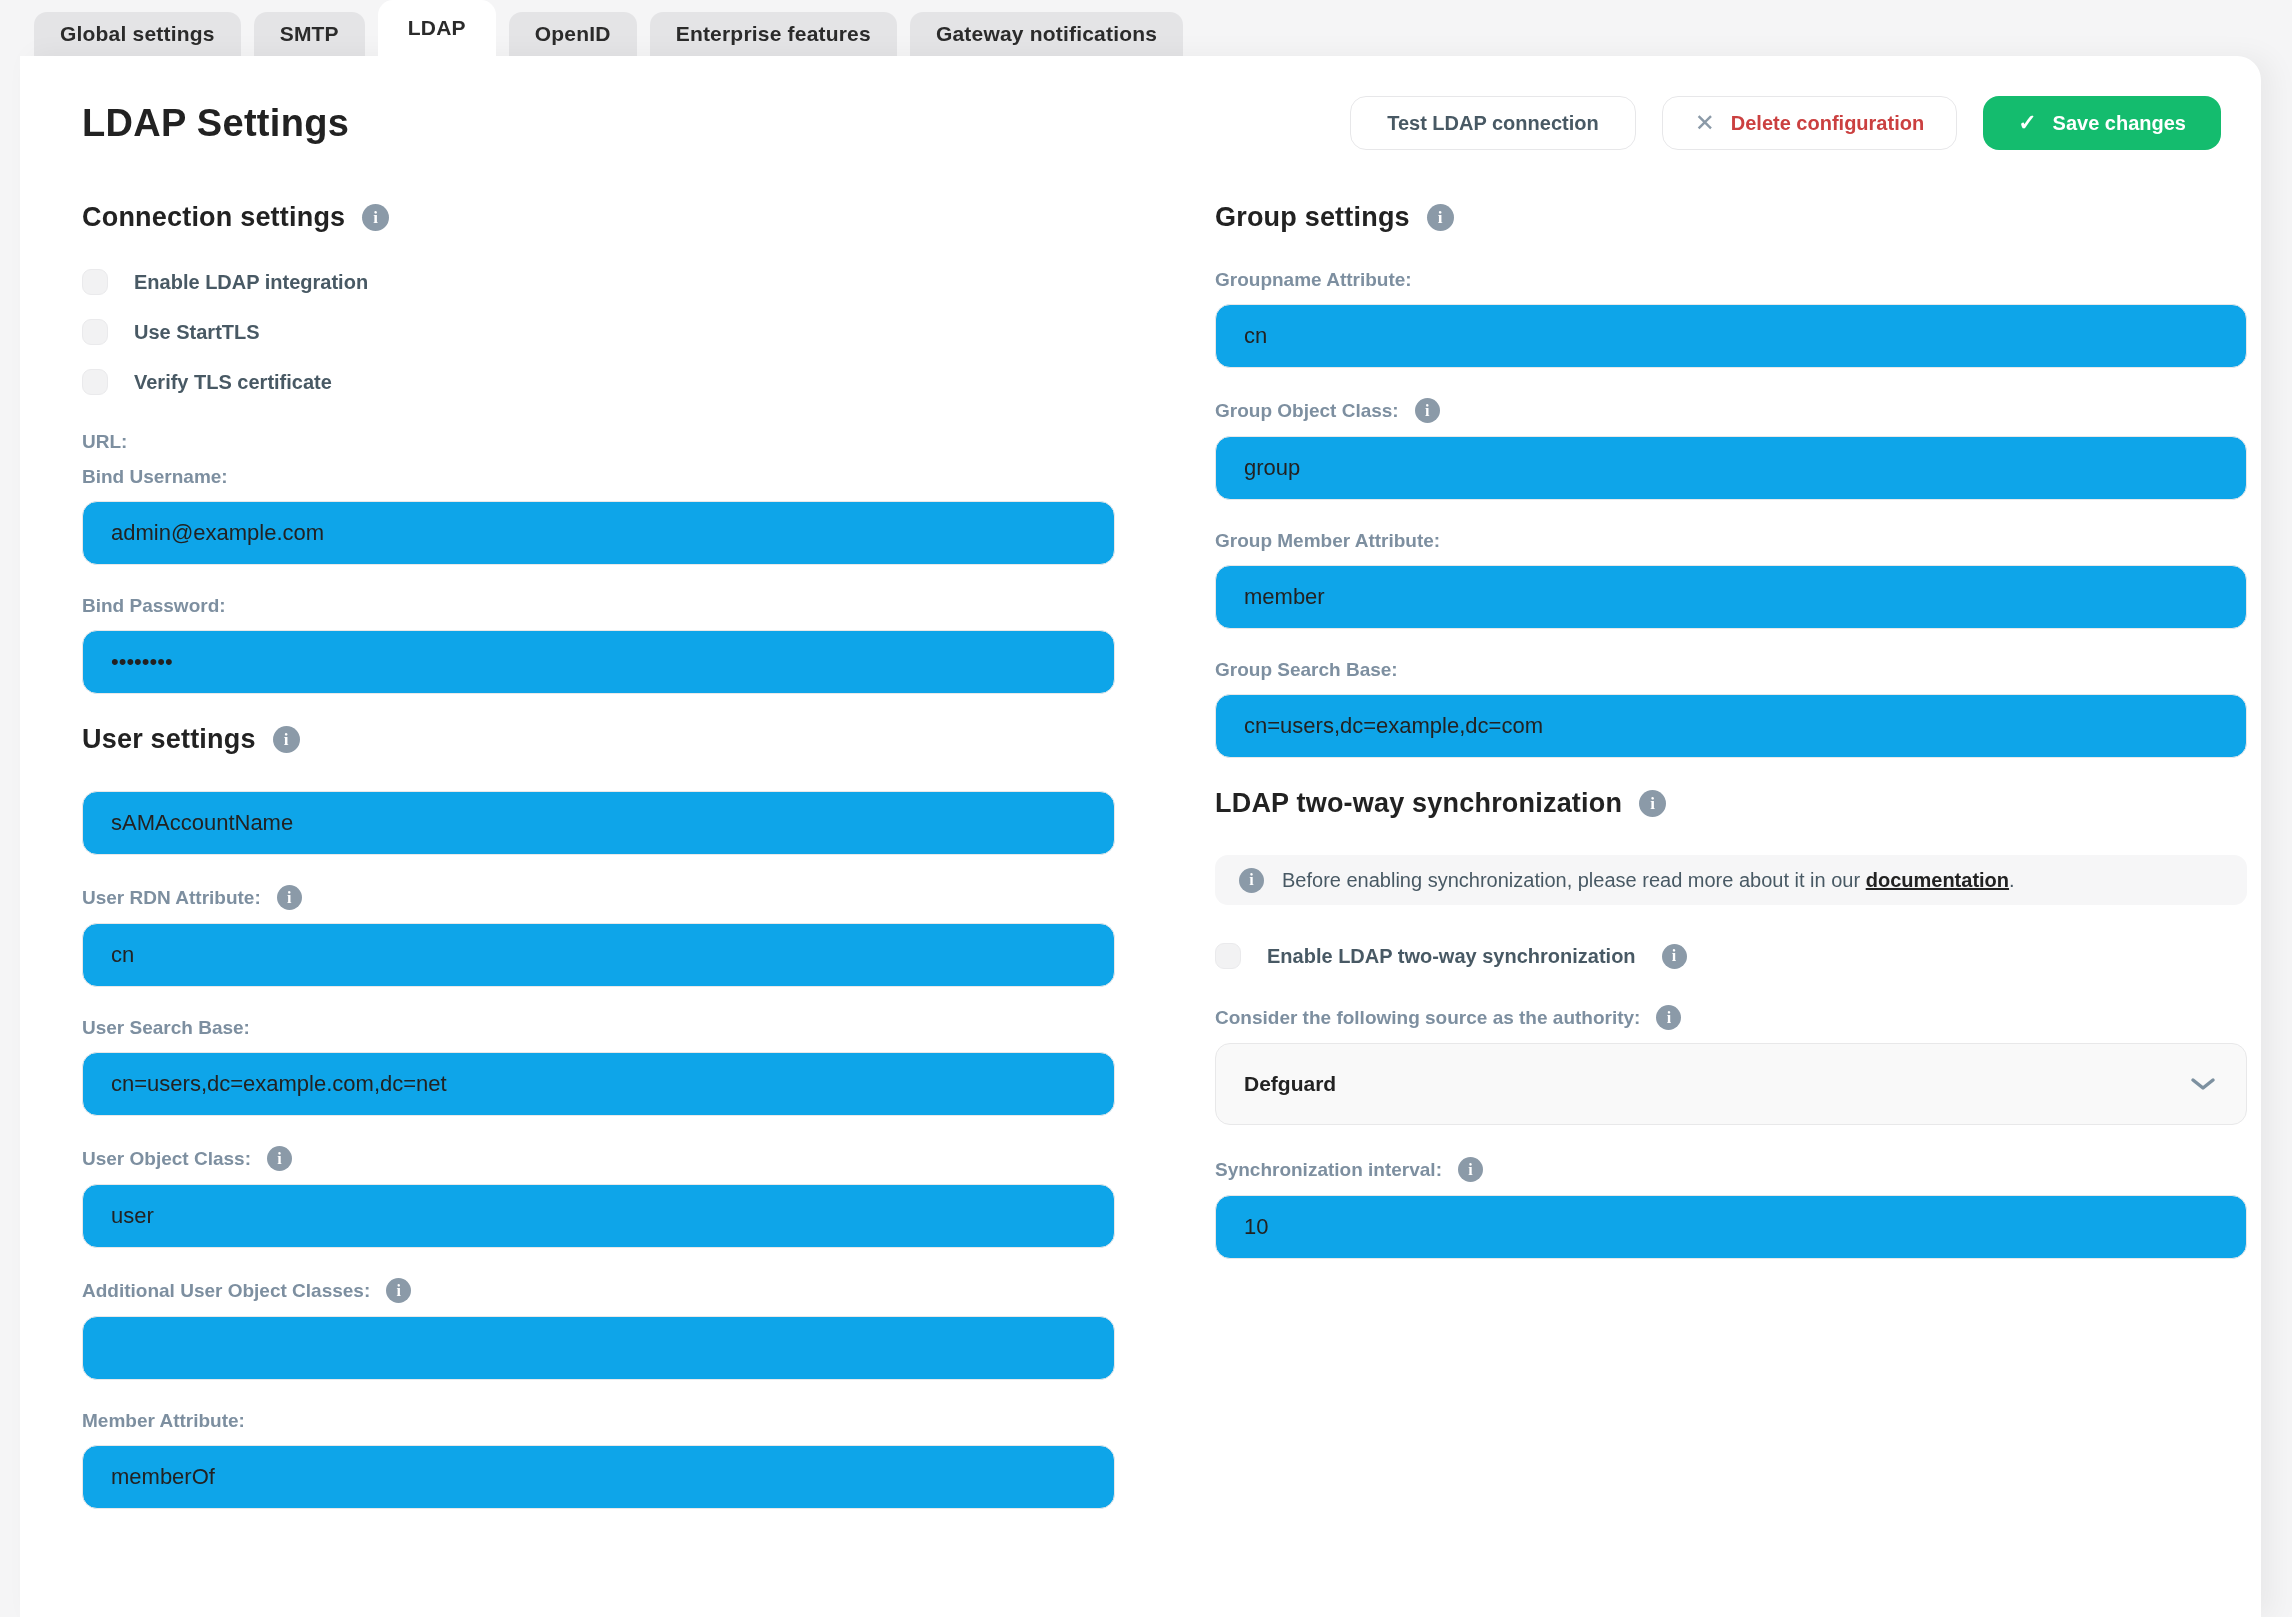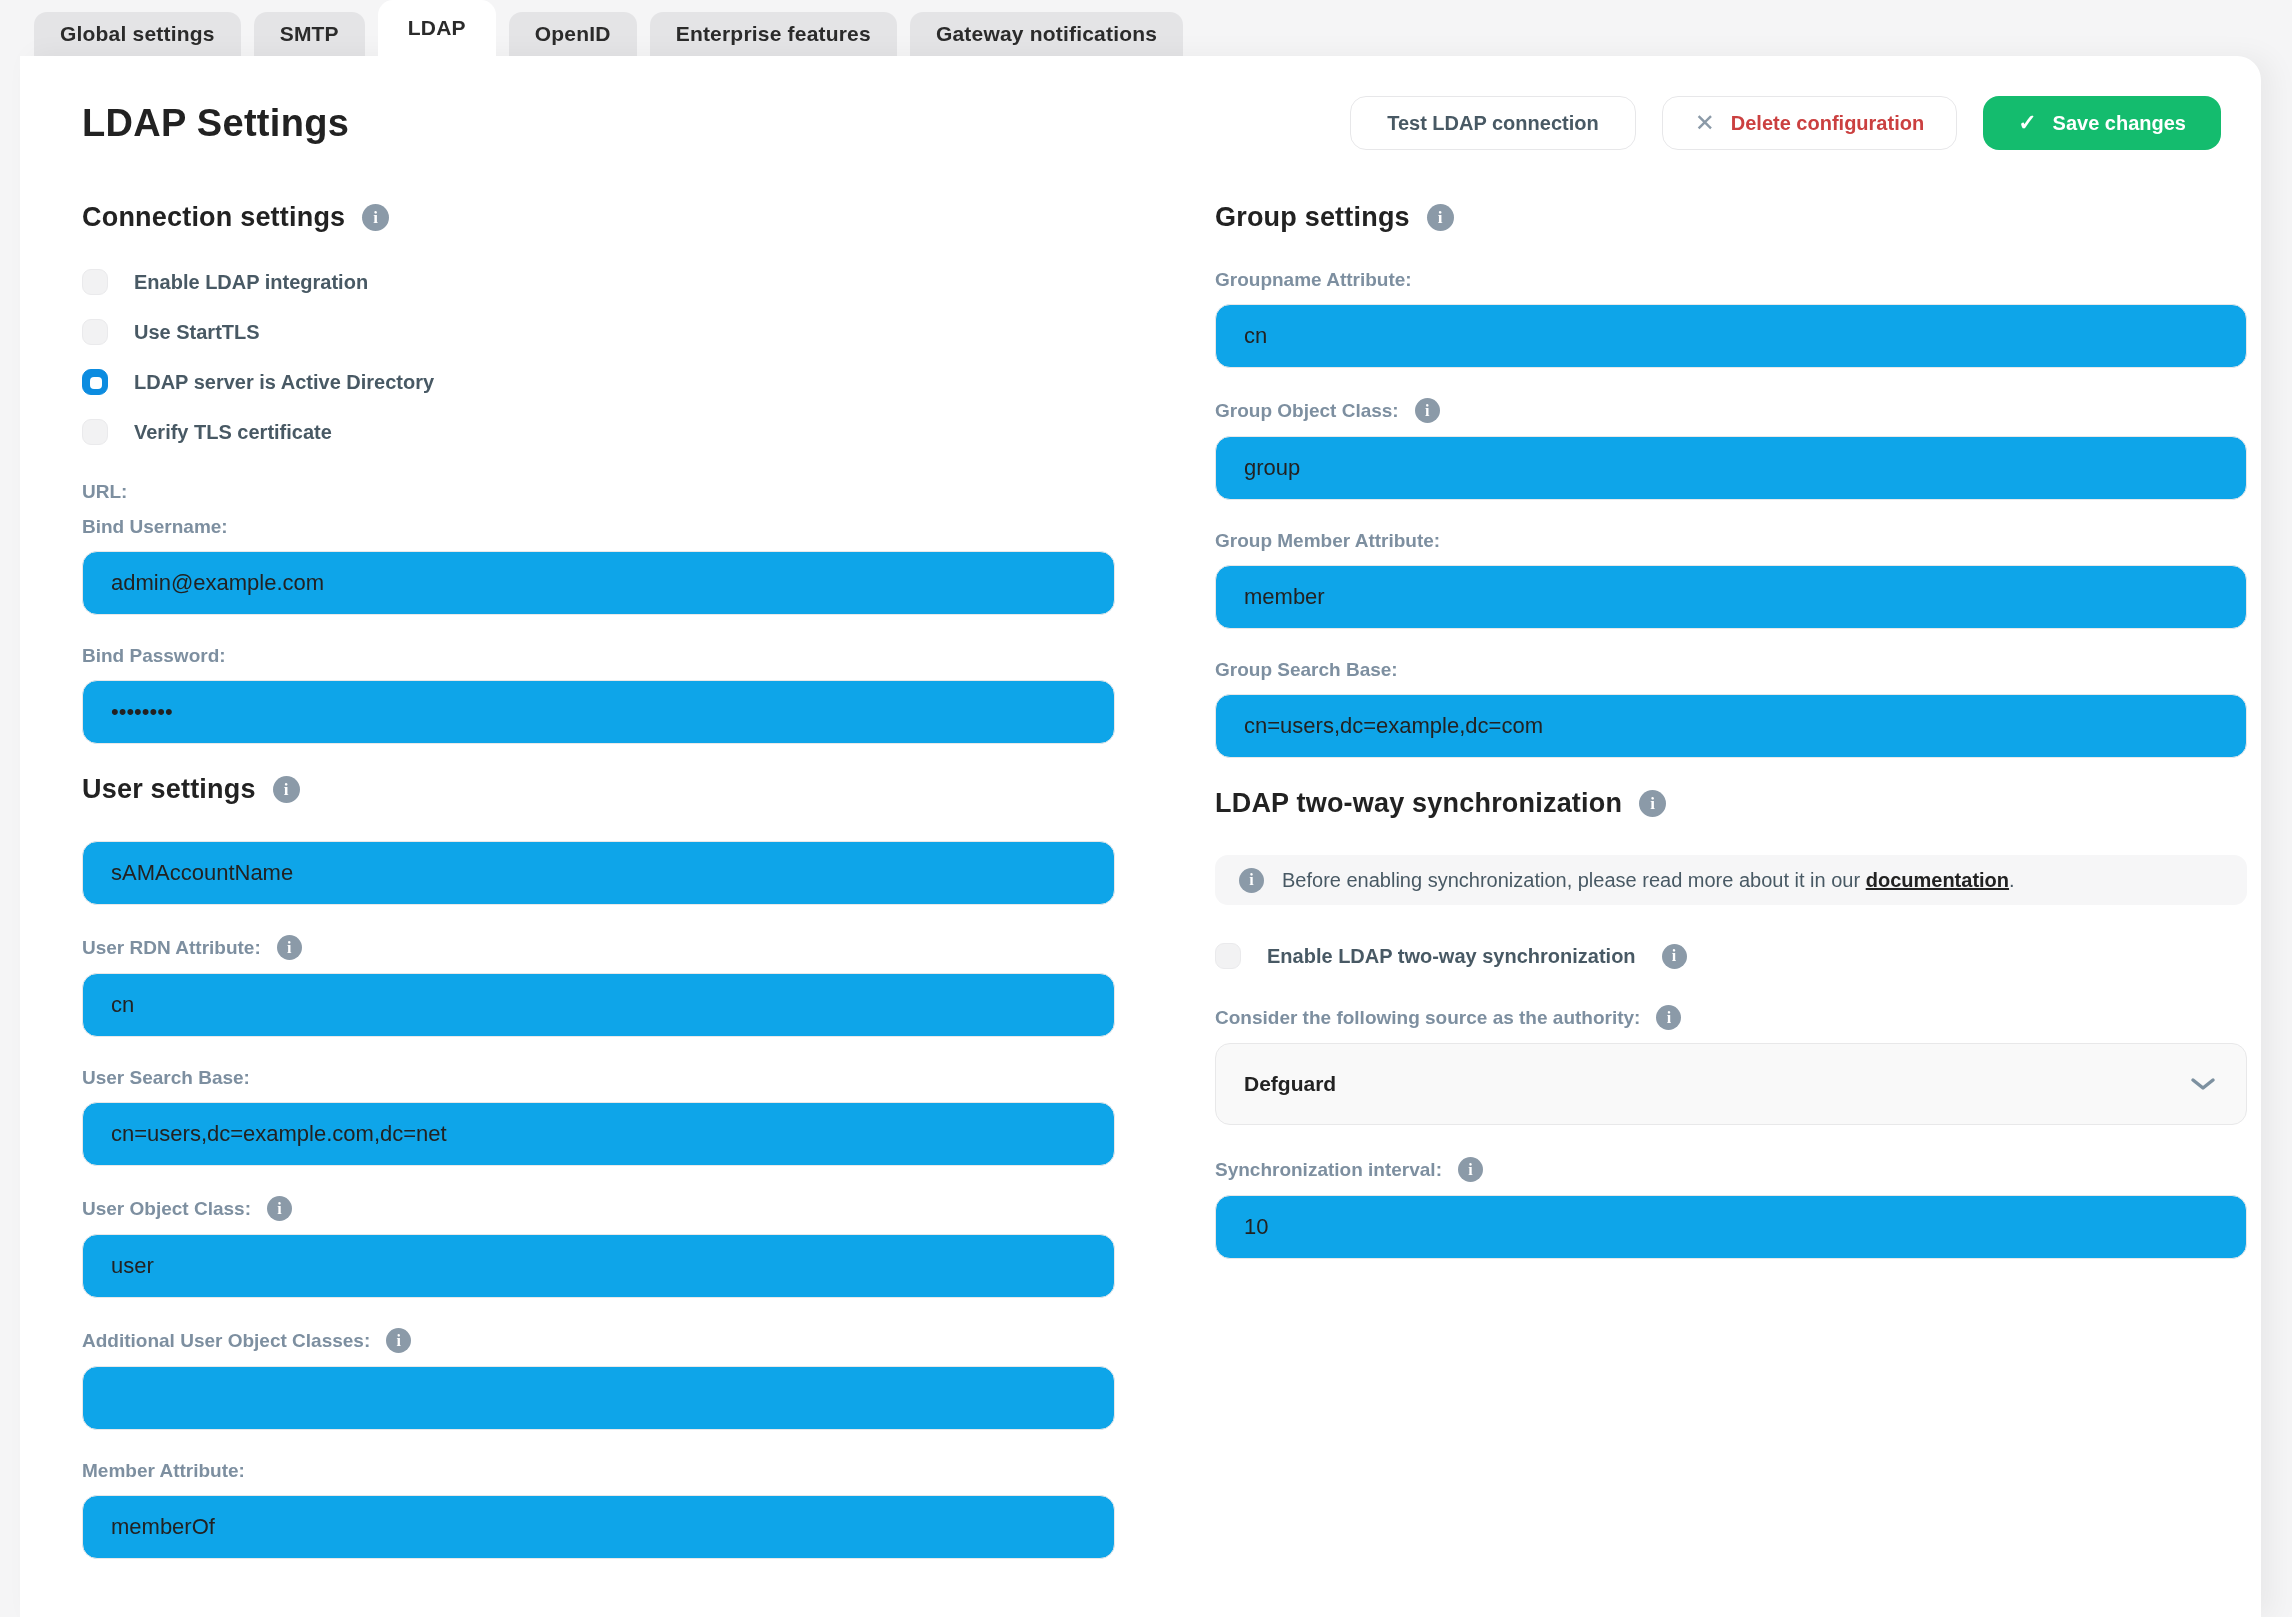--- a/index.html
+++ b/index.html
@@ -301,24 +301,20 @@
 
       <div class="checkbox-row">
         <span class="checkbox-box"></span>
         <span class="checkbox-label">Enable LDAP integration</span>
       </div>
       <div class="checkbox-row">
         <span class="checkbox-box"></span>
         <span class="checkbox-label">Use StartTLS</span>
       </div>
       <div class="checkbox-row">
-        <span class="checkbox-box checked"></span>
-        <span class="checkbox-label">LDAP server is Active Directory</span>
-      </div>
-      <div class="checkbox-row">
         <span class="checkbox-box"></span>
         <span class="checkbox-label">Verify TLS certificate</span>
       </div>
 
       <div class="spacer-lg"></div>
 
       <div class="field-label">
         <span>URL:</span>
       </div>
 

